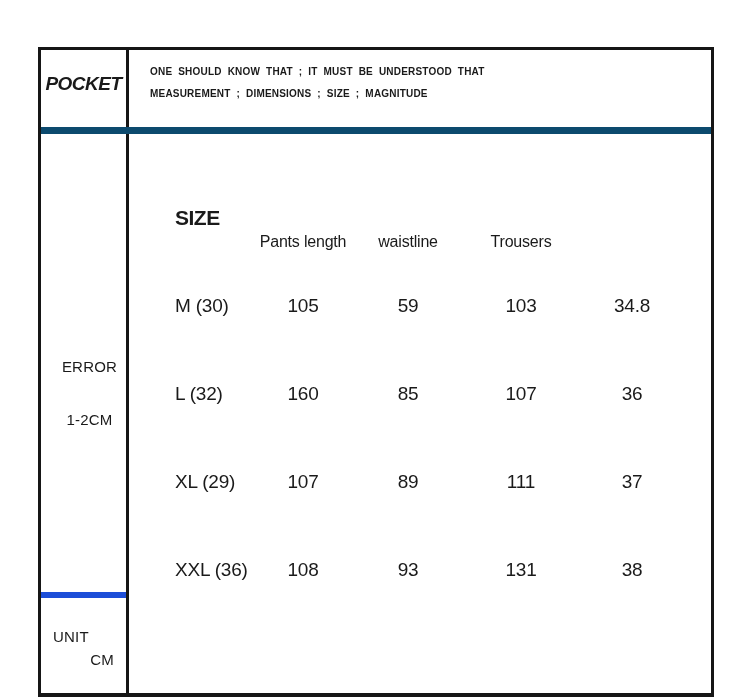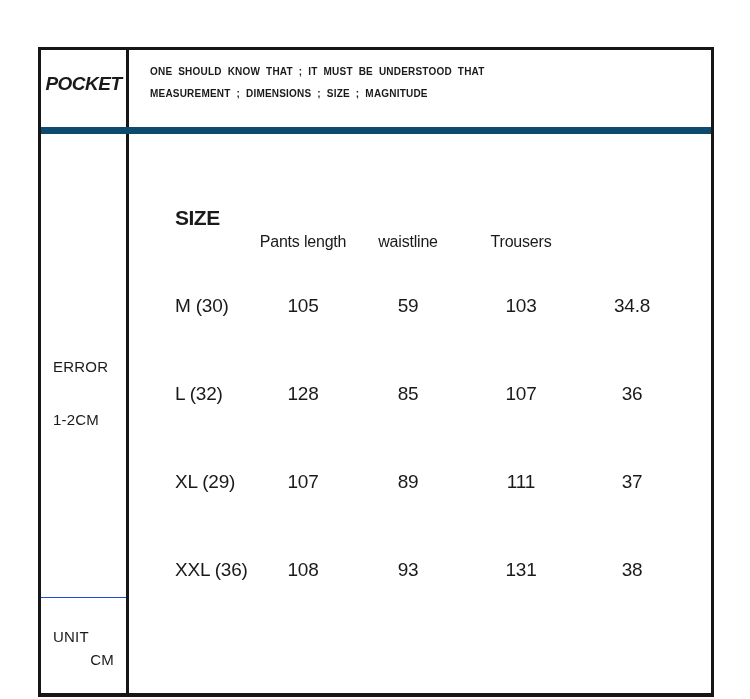--- a/index.html
+++ b/index.html
@@ -66,27 +66,28 @@
     flex-shrink: 0;
     box-sizing: border-box;
     border-right: 3px solid #161616;
     display: flex;
     flex-direction: column;
     font-size: 15px;
   }
   .error-cell {
     flex: 1;
     box-sizing: border-box;
-    border-bottom: 1px solid #1d4ed8;
+    border-bottom: 6px solid #1d4ed8;
     display: flex;
     flex-direction: column;
     padding-top: 224px;
     padding-left: 12px;
     gap: 36px;
     letter-spacing: 0.2px;
+    align-items: center;
   }
   .unit-cell {
     height: 95px;
     flex-shrink: 0;
     box-sizing: border-box;
     display: flex;
     flex-direction: column;
     padding-top: 30px;
     padding-left: 12px;
     gap: 6px;
@@ -159,21 +160,21 @@
       <div class="t-row">
         <div class="c-size">M (30)</div>
         <div class="c-num">105</div>
         <div class="c-num">59</div>
         <div class="c-num">103</div>
         <div class="c-num">34.8</div>
       </div>
 
       <div class="t-row">
         <div class="c-size">L (32)</div>
-        <div class="c-num">128</div>
+        <div class="c-num">160</div>
         <div class="c-num">85</div>
         <div class="c-num">107</div>
         <div class="c-num">36</div>
       </div>
 
       <div class="t-row">
         <div class="c-size">XL (29)</div>
         <div class="c-num">107</div>
         <div class="c-num">89</div>
         <div class="c-num">111</div>

